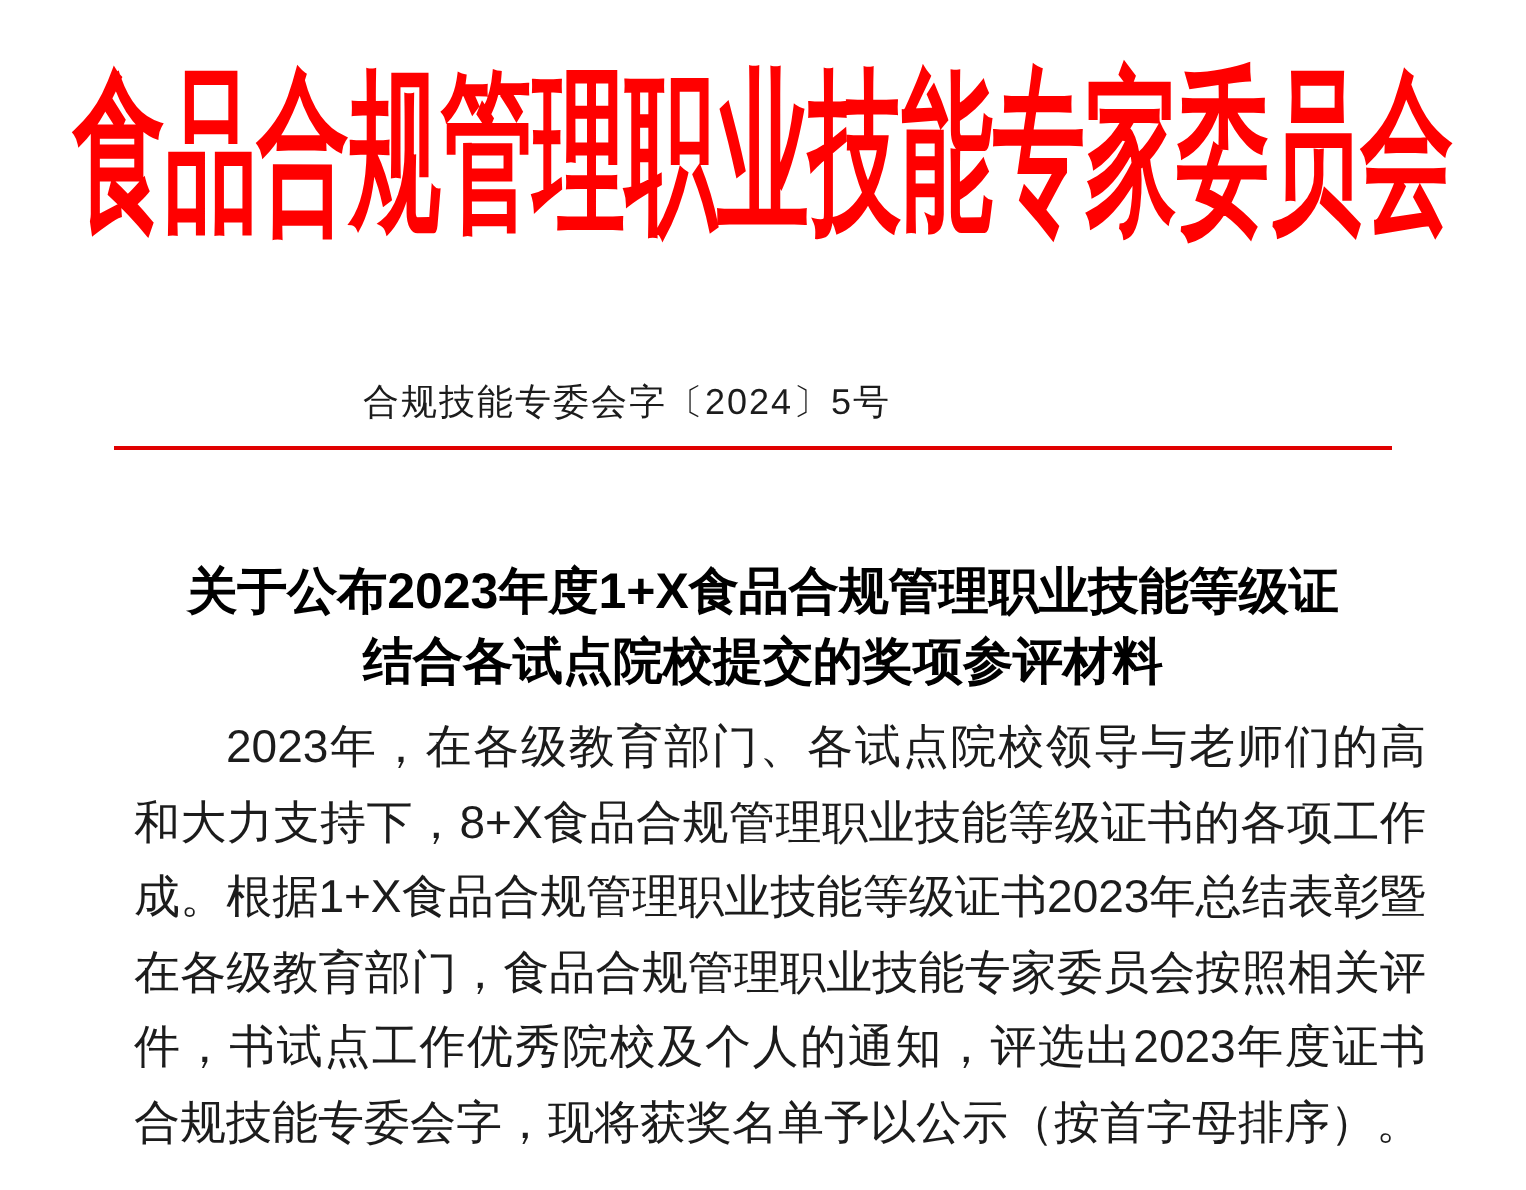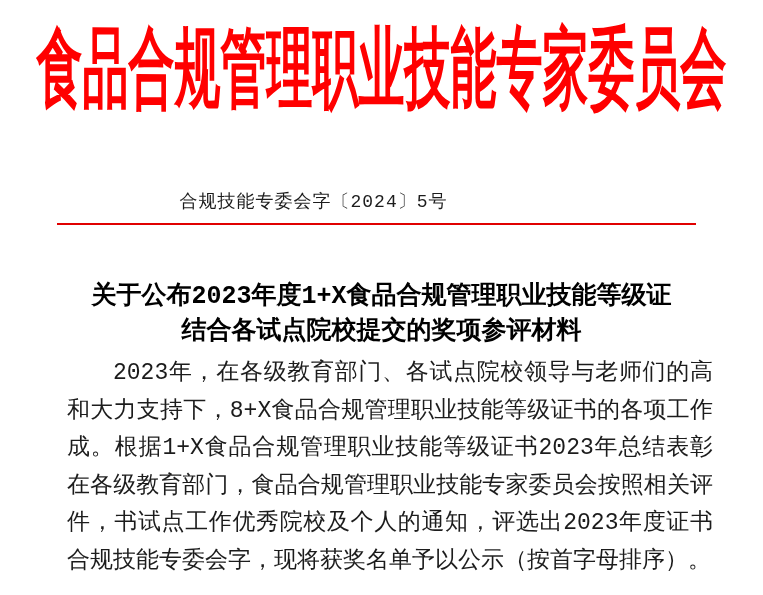--- a/index.html
+++ b/index.html
@@ -4,21 +4,21 @@
 <style>
   html, body { margin: 0; padding: 0; }
   body { background: var(--background, #ffffff); }
 
   .page {
     position: relative;
     width: 763px;
     height: 595px;
     background: var(--background, #ffffff);
     overflow: hidden;
-    font-family: Liberation Mono, monospace;
+    font-family: Liberation Sans, sans-serif;
     color: var(--text-color, #1c1c1c);
   }
 
   .masthead {
     position: absolute;
     top: 28px;
     left: 0;
     width: 763px;
     text-align: center;
     white-space: nowrap;

